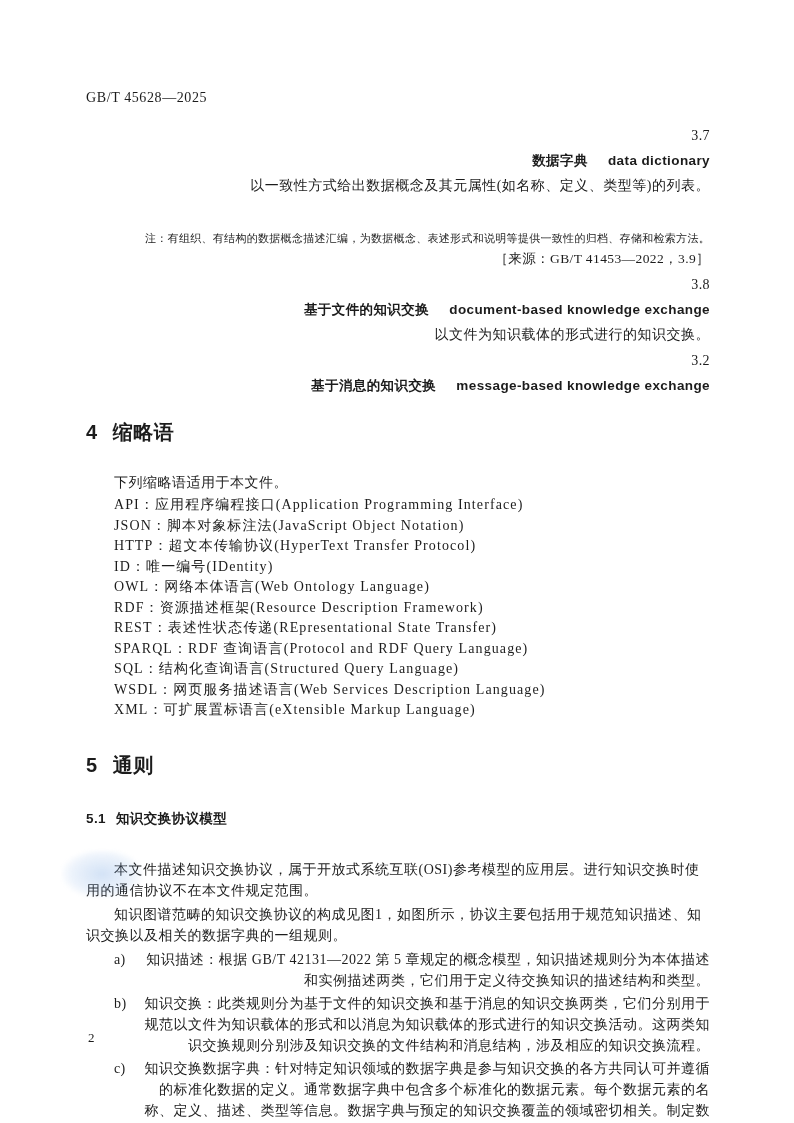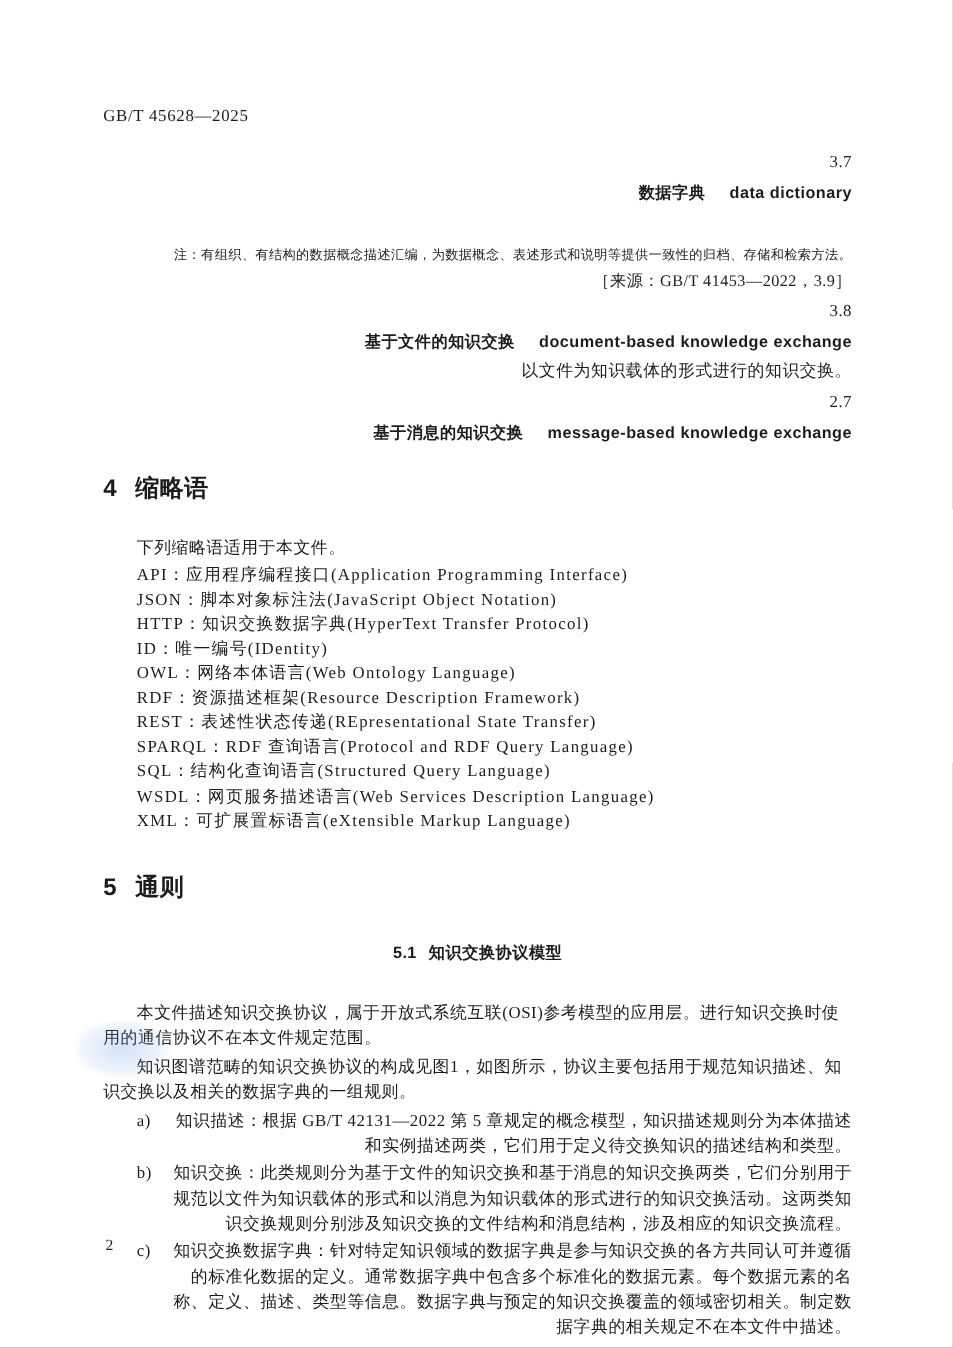--- a/index.html
+++ b/index.html
@@ -27,21 +27,20 @@
     font-family:"Liberation Sans","DejaVu Sans",sans-serif;
     font-weight:bold; font-size:20px; line-height:20px; letter-spacing:.5px;
   }
   .sec-heading .sec-num { margin-right:15px; }
   #sec4-heading { margin-top:26px; margin-bottom:30px; }
   #sec5-heading { margin-top:34px; margin-bottom:34px; }
   .sub-heading {
     font-family:"Liberation Sans","DejaVu Sans",sans-serif;
     font-weight:bold; font-size:13.5px; line-height:20px; letter-spacing:.4px;
     margin-bottom:30px;
-    text-align:center;
   }
   .sub-heading .sec-num { margin-right:10px; }
 
   .intro-line { font-size:14px; line-height:21px; padding-left:28px; margin-bottom:2px; letter-spacing:.5px; }
   .abbr-line { font-size:14px; line-height:20.5px; padding-left:28px; letter-spacing:1.1px; }
 
   .para { font-size:14px; line-height:21px; text-indent:2em; letter-spacing:.5px; margin-bottom:3px; }
   .list { margin-top:2px; padding-left:28px; }
   .list-item { display:flex; margin-bottom:2px; }
   .list-marker { flex:0 0 30px; font-size:14px; line-height:21px; letter-spacing:.4px; }
@@ -63,52 +62,53 @@
   <div class="doc-header">GB/T 45628—2025</div>
 
   <section>
 
     <div class="term-block">
       <div class="clause-num">3.7</div>
       <div class="term-line">
         <span class="term-zh">数据字典</span>
         <span class="term-en">data dictionary</span>
       </div>
+      <div class="term-def">以一致性方式给出数据概念及其元属性(如名称、定义、类型等)的列表。</div>
       <div class="term-note">注：有组织、有结构的数据概念描述汇编，为数据概念、表述形式和说明等提供一致性的归档、存储和检索方法。</div>
       <div class="term-source">［来源：GB/T 41453—2022，3.9］</div>
     </div>
 
     <div class="term-block">
       <div class="clause-num">3.8</div>
       <div class="term-line">
         <span class="term-zh">基于文件的知识交换</span>
         <span class="term-en">document-based knowledge exchange</span>
       </div>
       <div class="term-def">以文件为知识载体的形式进行的知识交换。</div>
     </div>
 
     <div class="term-block">
-      <div class="clause-num">2.7</div>
+      <div class="clause-num">3.2</div>
       <div class="term-line">
         <span class="term-zh">基于消息的知识交换</span>
         <span class="term-en">message-based knowledge exchange</span>
       </div>
     </div>
 
   </section>
 
   <section>
     <div class="sec-heading" id="sec4-heading">
       <span class="sec-num">4</span><span>缩略语</span>
     </div>
     <div class="intro-line">下列缩略语适用于本文件。</div>
     <div>
       <div class="abbr-line">API：应用程序编程接口(Application Programming Interface)</div>
       <div class="abbr-line">JSON：脚本对象标注法(JavaScript Object Notation)</div>
-      <div class="abbr-line">HTTP：知识交换数据字典(HyperText Transfer Protocol)</div>
+      <div class="abbr-line">HTTP：超文本传输协议(HyperText Transfer Protocol)</div>
       <div class="abbr-line">ID：唯一编号(IDentity)</div>
       <div class="abbr-line">OWL：网络本体语言(Web Ontology Language)</div>
       <div class="abbr-line">RDF：资源描述框架(Resource Description Framework)</div>
       <div class="abbr-line">REST：表述性状态传递(REpresentational State Transfer)</div>
       <div class="abbr-line">SPARQL：RDF 查询语言(Protocol and RDF Query Language)</div>
       <div class="abbr-line">SQL：结构化查询语言(Structured Query Language)</div>
       <div class="abbr-line">WSDL：网页服务描述语言(Web Services Description Language)</div>
       <div class="abbr-line">XML：可扩展置标语言(eXtensible Markup Language)</div>
     </div>
   </section>

